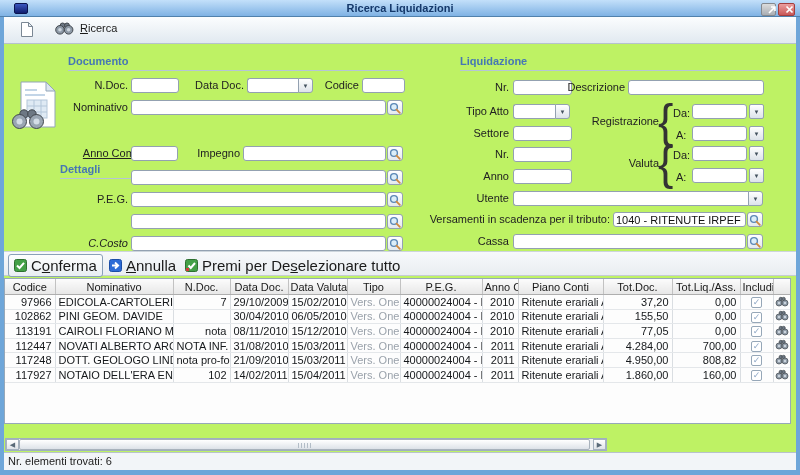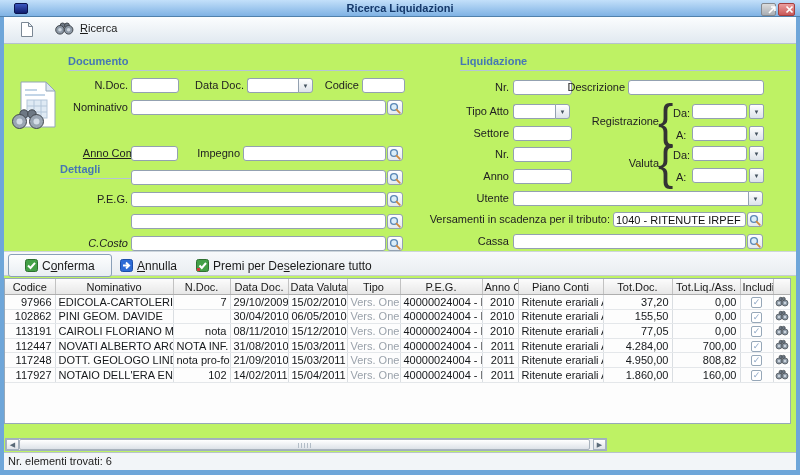--- a/index.html
+++ b/index.html
@@ -26,21 +26,21 @@
   .btn-mag{position:absolute;width:16px;height:15px;border:1px solid #93a1b1;border-radius:3px;background:linear-gradient(#ffffff,#e3e9ef);box-sizing:border-box;display:flex;align-items:center;justify-content:center;padding:0;}
   .combo{position:absolute;height:15px;display:flex;box-sizing:border-box;}
   .combo input{flex:1;min-width:0;border:1px solid #93a1b1;border-right:none;border-radius:3px 0 0 3px;padding:0 2px;font:11px "Liberation Sans","DejaVu Sans",sans-serif;box-sizing:border-box;height:15px;background:#fff;}
   .arrowbtn{width:15px;height:15px;border:1px solid #93a1b1;border-radius:2px;background:linear-gradient(#ffffff,#dde3ea);font-size:6px;color:#44525f;display:flex;align-items:center;justify-content:center;box-sizing:border-box;padding:0;}
   .combo .arrowbtn{border-radius:0 3px 3px 0;}
   .arrow-sep{position:absolute;}
   .brace{position:absolute;font-size:46px;font-weight:300;color:#333;line-height:44px;}
   
   .tb2-line{position:absolute;left:4px;top:251px;width:792px;height:1px;background:#cdd5dc;}
   .toolbar2{position:absolute;left:4px;top:252px;width:792px;height:24px;background:linear-gradient(#f7f9fb,#e9edf1);border-bottom:1px solid #c4ccd4;box-sizing:border-box;}
-  .act{position:absolute;display:flex;align-items:center;gap:4px;font-size:12px;color:#1a1a1a;padding:2px 16px;box-sizing:border-box;height:23px;}
+  .act{position:absolute;display:flex;align-items:center;gap:4px;font-size:15px;color:#1a1a1a;padding:2px 5px;box-sizing:border-box;height:23px;}
   .act.framed{border:1px solid #8aa0b8;border-radius:3px;background:linear-gradient(#fdfefe,#e9eef3);}
   
   #table-wrap{position:absolute;left:4px;top:278px;width:787px;height:146px;background:#fdfdfd;border:1px solid #97a8b8;box-sizing:border-box;overflow:hidden;}
   table{border-collapse:collapse;table-layout:fixed;width:785px;}
   th{height:15px;font-size:11px;font-weight:normal;color:#1a1a1a;background:linear-gradient(#fcfcfc,#e7e7e7);border-right:1px solid #c2c2c2;border-bottom:1px solid #aeaeae;padding:0 2px;overflow:hidden;white-space:nowrap;text-align:center;}
   td{height:13px;font-size:11px;line-height:12px;color:#15181b;border-right:1px solid #dadee2;border-bottom:1px solid #e4e7ea;padding:0 3px;overflow:hidden;white-space:nowrap;}
   td.ta-r{text-align:right;} td.ta-l{text-align:left;} td.ta-c{text-align:center;padding:0;}
   td.dim{color:#9aa2ab;}
   .chk{display:inline-block;width:11px;height:11px;border:1px solid #96a7b8;border-radius:2px;background:#fff;box-sizing:border-box;vertical-align:middle;line-height:9px;font-size:9px;color:#8fa8c6;text-align:center;}
   .chk.checked::after{content:"✓";}

